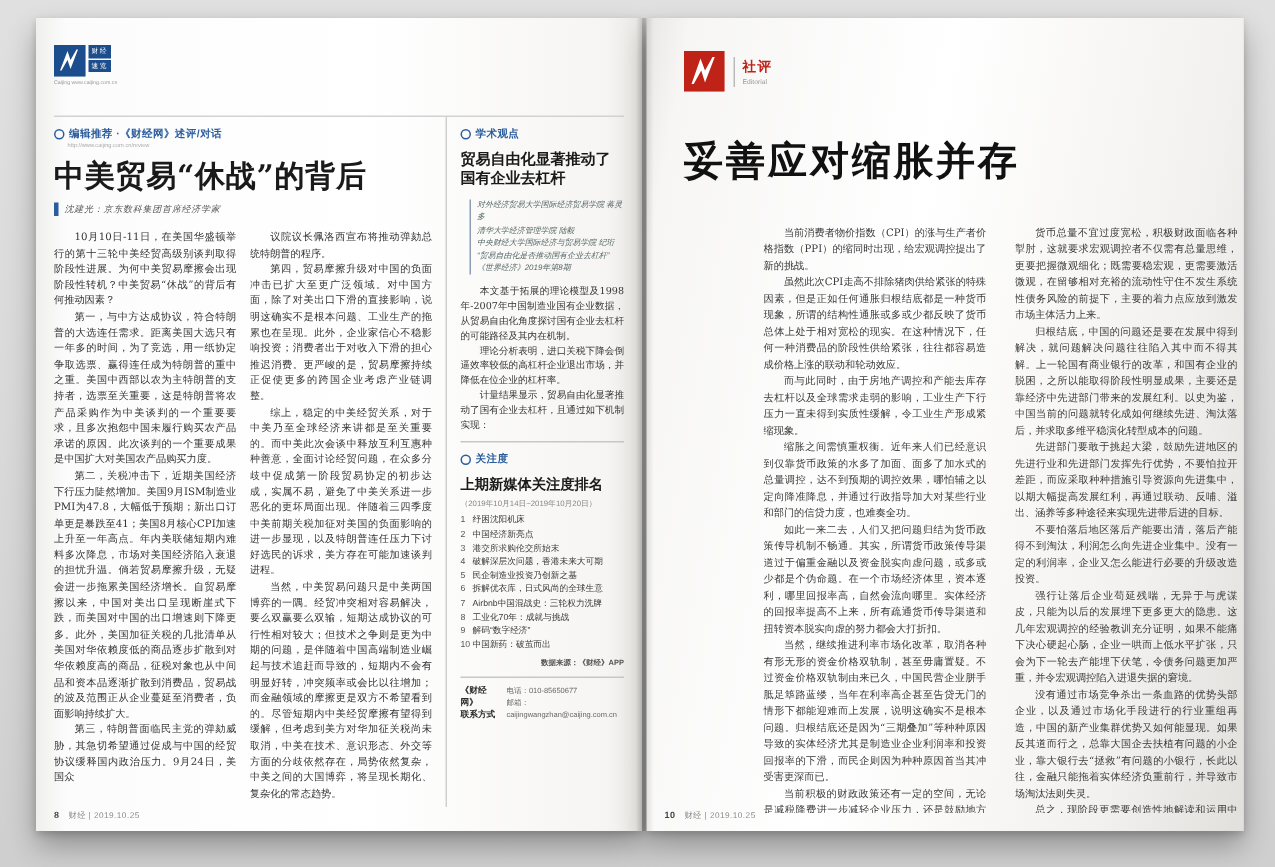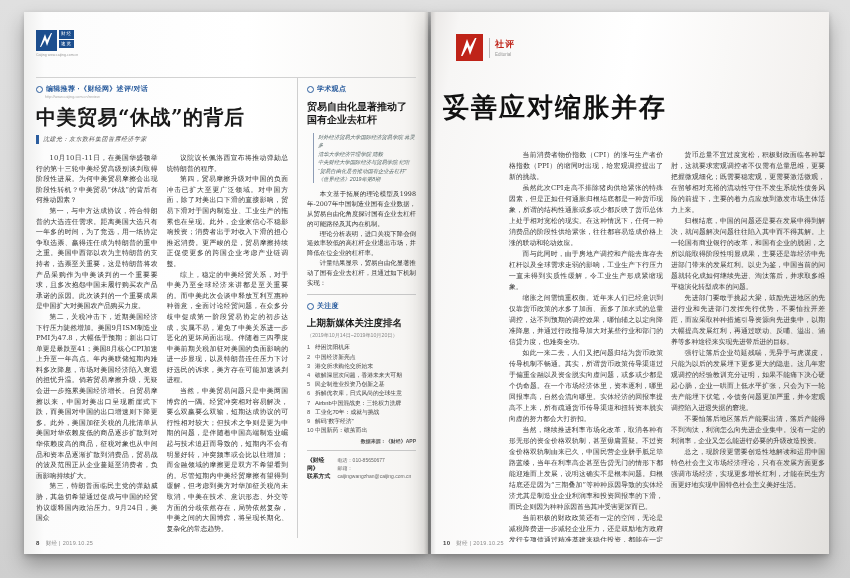--- a/index.html
+++ b/index.html
@@ -87,25 +87,25 @@
   .contact-label div{font-size:5.8px;font-weight:bold;color:#2b2b2b;line-height:8px;}
   .contact-vals div{font-size:5px;color:#666;line-height:8px;}
 
   
   .rp-logo{position:absolute;left:25px;top:22px;display:flex;align-items:center;}
   .logo-sq.red{width:27px;height:27px;background:#bf2318;}
   .rp-logo-div{width:1px;height:20px;background:#bbb;margin:0 5px 0 6px;}
   .rp-zh{font-size:9px;font-weight:bold;color:#bf2318;letter-spacing:1px;}
   .rp-en{font-size:4.5px;color:#999;margin-top:1px;}
   .rp-headline{
-    position:absolute;left:12px;top:78px;margin:0;
+    position:absolute;left:25px;top:78px;margin:0;
     font-family:"DejaVu Serif","Liberation Serif",serif;
     font-size:26px;color:#111;font-weight:bold;letter-spacing:2px;
   }
-  .rp-cols{position:absolute;left:78px;width:316px;top:138px;bottom:12px;display:flex;gap:8px;overflow:hidden;}
+  .rp-cols{position:absolute;left:78px;width:316px;top:138px;bottom:12px;display:flex;gap:19px;overflow:hidden;}
   .rp-cols .col p{
     font-family:"DejaVu Serif","Liberation Serif",serif;
     font-size:6.8px;line-height:11px;color:#3a3a3a;
     text-align:justify;text-indent:2em;margin:0;
   }
 </style>
 </head>
 <body>
 
 <div class="desk">
@@ -143,21 +143,21 @@
         </div>
         <div class="cols body-text">
           <div class="col">
             <p>10月10日-11日，在美国华盛顿举行的第十三轮中美经贸高级别谈判取得阶段性进展。为何中美贸易摩擦会出现阶段性转机？中美贸易“休战”的背后有何推动因素？</p>
             <p>第一，与中方达成协议，符合特朗普的大选连任需求。距离美国大选只有一年多的时间，为了竞选，用一纸协定争取选票、赢得连任成为特朗普的重中之重。美国中西部以农为主特朗普的支持者，选票至关重要，这是特朗普将农产品采购作为中美谈判的一个重要要求，且多次抱怨中国未履行购买农产品承诺的原因。此次谈判的一个重要成果是中国扩大对美国农产品购买力度。</p>
             <p>第二，关税冲击下，近期美国经济下行压力陡然增加。美国9月ISM制造业PMI为47.8，大幅低于预期；新出口订单更是暴跌至41；美国8月核心CPI加速上升至一年高点。年内美联储短期内难料多次降息，市场对美国经济陷入衰退的担忧升温。倘若贸易摩擦升级，无疑会进一步拖累美国经济增长。自贸易摩擦以来，中国对美出口呈现断崖式下跌，而美国对中国的出口增速则下降更多。此外，美国加征关税的几批清单从美国对华依赖度低的商品逐步扩散到对华依赖度高的商品，征税对象也从中间品和资本品逐渐扩散到消费品，贸易战的波及范围正从企业蔓延至消费者，负面影响持续扩大。</p>
             <p>第三，特朗普面临民主党的弹劾威胁，其急切希望通过促成与中国的经贸协议缓释国内政治压力。9月24日，美国众</p>
           </div>
           <div class="col">
             <p>议院议长佩洛西宣布将推动弹劾总统特朗普的程序。</p>
-            <p>第四，贸易摩擦升级对中国的负面冲击已扩大至更广泛领域。对中国方面，除了对美出口下滑的直接影响，贸易下滑对于国内制造业、工业生产的拖累也在呈现。此外，企业家信心不稳影响投资；消费者出于对收入下滑的担心推迟消费。更严峻的是，贸易摩擦持续正促使更多的跨国企业考虑产业链调整。</p>
+            <p>第四，贸易摩擦升级对中国的负面冲击已扩大至更广泛领域。对中国方面，除了对美出口下滑的直接影响，说明这确实不是根本问题、工业生产的拖累也在呈现。此外，企业家信心不稳影响投资；消费者出于对收入下滑的担心推迟消费。更严峻的是，贸易摩擦持续正促使更多的跨国企业考虑产业链调整。</p>
             <p>综上，稳定的中美经贸关系，对于中美乃至全球经济来讲都是至关重要的。而中美此次会谈中释放互利互惠种种善意，全面讨论经贸问题，在众多分歧中促成第一阶段贸易协定的初步达成，实属不易，避免了中美关系进一步恶化的更坏局面出现。伴随着三四季度中美前期关税加征对美国的负面影响的进一步显现，以及特朗普连任压力下讨好选民的诉求，美方存在可能加速谈判进程。</p>
             <p>当然，中美贸易问题只是中美两国博弈的一隅。经贸冲突相对容易解决，要么双赢要么双输，短期达成协议的可行性相对较大；但技术之争则是更为中期的问题，是伴随着中国高端制造业崛起与技术追赶而导致的，短期内不会有明显好转，冲突频率或会比以往增加；而金融领域的摩擦更是双方不希望看到的。尽管短期内中美经贸摩擦有望得到缓解，但考虑到美方对华加征关税尚未取消，中美在技术、意识形态、外交等方面的分歧依然存在，局势依然复杂，中美之间的大国博弈，将呈现长期化、复杂化的常态趋势。</p>
           </div>
         </div>
       </div>
 
       <aside class="lp-sidebar">
         <div class="kicker-row">
           <span class="ring"></span>
           <span class="kicker-text">学术观点</span>
@@ -272,22 +272,23 @@
         <p>缩胀之间需慎重权衡。近年来人们已经意识到仅靠货币政策的水多了加面、面多了加水式的总量调控，达不到预期的调控效果，哪怕辅之以定向降准降息，并通过行政指导加大对某些行业和部门的信贷力度，也难奏全功。</p>
         <p>如此一来二去，人们又把问题归结为货币政策传导机制不畅通。其实，所谓货币政策传导渠道过于偏重金融以及资金脱实向虚问题，或多或少都是个伪命题。在一个市场经济体里，资本逐利，哪里回报率高，自然会流向哪里。实体经济的回报率提高不上来，所有疏通货币传导渠道和扭转资本脱实向虚的努力都会大打折扣。</p>
         <p>当然，继续推进利率市场化改革，取消各种有形无形的资金价格双轨制，甚至毋庸置疑。不过资金价格双轨制由来已久，中国民营企业胼手胝足筚路蓝缕，当年在利率高企甚至告贷无门的情形下都能迎难而上发展，说明这确实不是根本问题。归根结底还是因为“三期叠加”等种种原因导致的实体经济尤其是制造业企业利润率和投资回报率的下滑，而民企则因为种种原因首当其冲受害更深而已。</p>
         <p>当前积极的财政政策还有一定的空间，无论是减税降费进一步减轻企业压力，还是鼓励地方政府发行专项债通过精准基建来稳住投资，都能在一定程度上对冲经济下行压力。</p>
 
       </div>
       <div class="col">
         <p>货币总量不宜过度宽松，积极财政面临各种掣肘，这就要求宏观调控者不仅需有总量思维，更要把握微观细化；既需要稳宏观，更需要激活微观，在留够相对充裕的流动性守住不发生系统性债务风险的前提下，主要的着力点应放到激发市场主体活力上来。</p>
         <p>归根结底，中国的问题还是要在发展中得到解决，就问题解决问题往往陷入其中而不得其解。上一轮国有商业银行的改革，和国有企业的脱困，之所以能取得阶段性明显成果，主要还是靠经济中先进部门带来的发展红利。以史为鉴，中国当前的问题就转化成如何继续先进、淘汰落后，并求取多维平稳演化转型成本的问题。</p>
         <p>先进部门要敢于挑起大梁，鼓励先进地区的先进行业和先进部门发挥先行优势，不要怕拉开差距，而应采取种种措施引导资源向先进集中，以期大幅提高发展红利，再通过联动、反哺、溢出、涵养等多种途径来实现先进带后进的目标。</p>
+        <p>不要怕落后地区落后产能要出清，落后产能得不到淘汰，利润怎么向先进企业集中。没有一定的利润率，企业又怎么能进行必要的升级改造投资。</p>
         <p>强行让落后企业苟延残喘，无异于与虎谋皮，只能为以后的发展埋下更多更大的隐患。这几年宏观调控的经验教训充分证明，如果不能痛下决心硬起心肠，企业一哄而上低水平扩张，只会为下一轮去产能埋下伏笔，令债务问题更加严重，并令宏观调控陷入进退失据的窘境。</p>
-        <p>不要怕落后地区落后产能要出清，落后产能得不到淘汰，利润怎么向先进企业集中。没有一定的利润率，企业又怎么能进行必要的升级改造投资。</p>
+        <p>没有通过市场竞争杀出一条血路的优势头部企业，以及通过市场化手段进行的行业重组再造，中国的新产业集群优势又如何能显现。如果反其道而行之，总靠大国企去扶植有问题的小企业，靠大银行去“拯救”有问题的小银行，长此以往，金融只能拖着实体经济负重前行，并导致市场淘汰法则失灵。</p>
         <p><span>总之，现阶段更需要创造性地解读和运用中国特色社会主义市场经济理论，只有在发展方面更多强调市场经济，实现更多增长红利，才能在民生方面更好地实现中国特色社会主义美好生活。</span></p>
       </div>
     </div>
 
     <div class="footer">
       <span class="pg">10</span><span>财经 | 2019.10.25</span>
     </div>
   </div>
 
   <div class="gutter-shade"></div>

